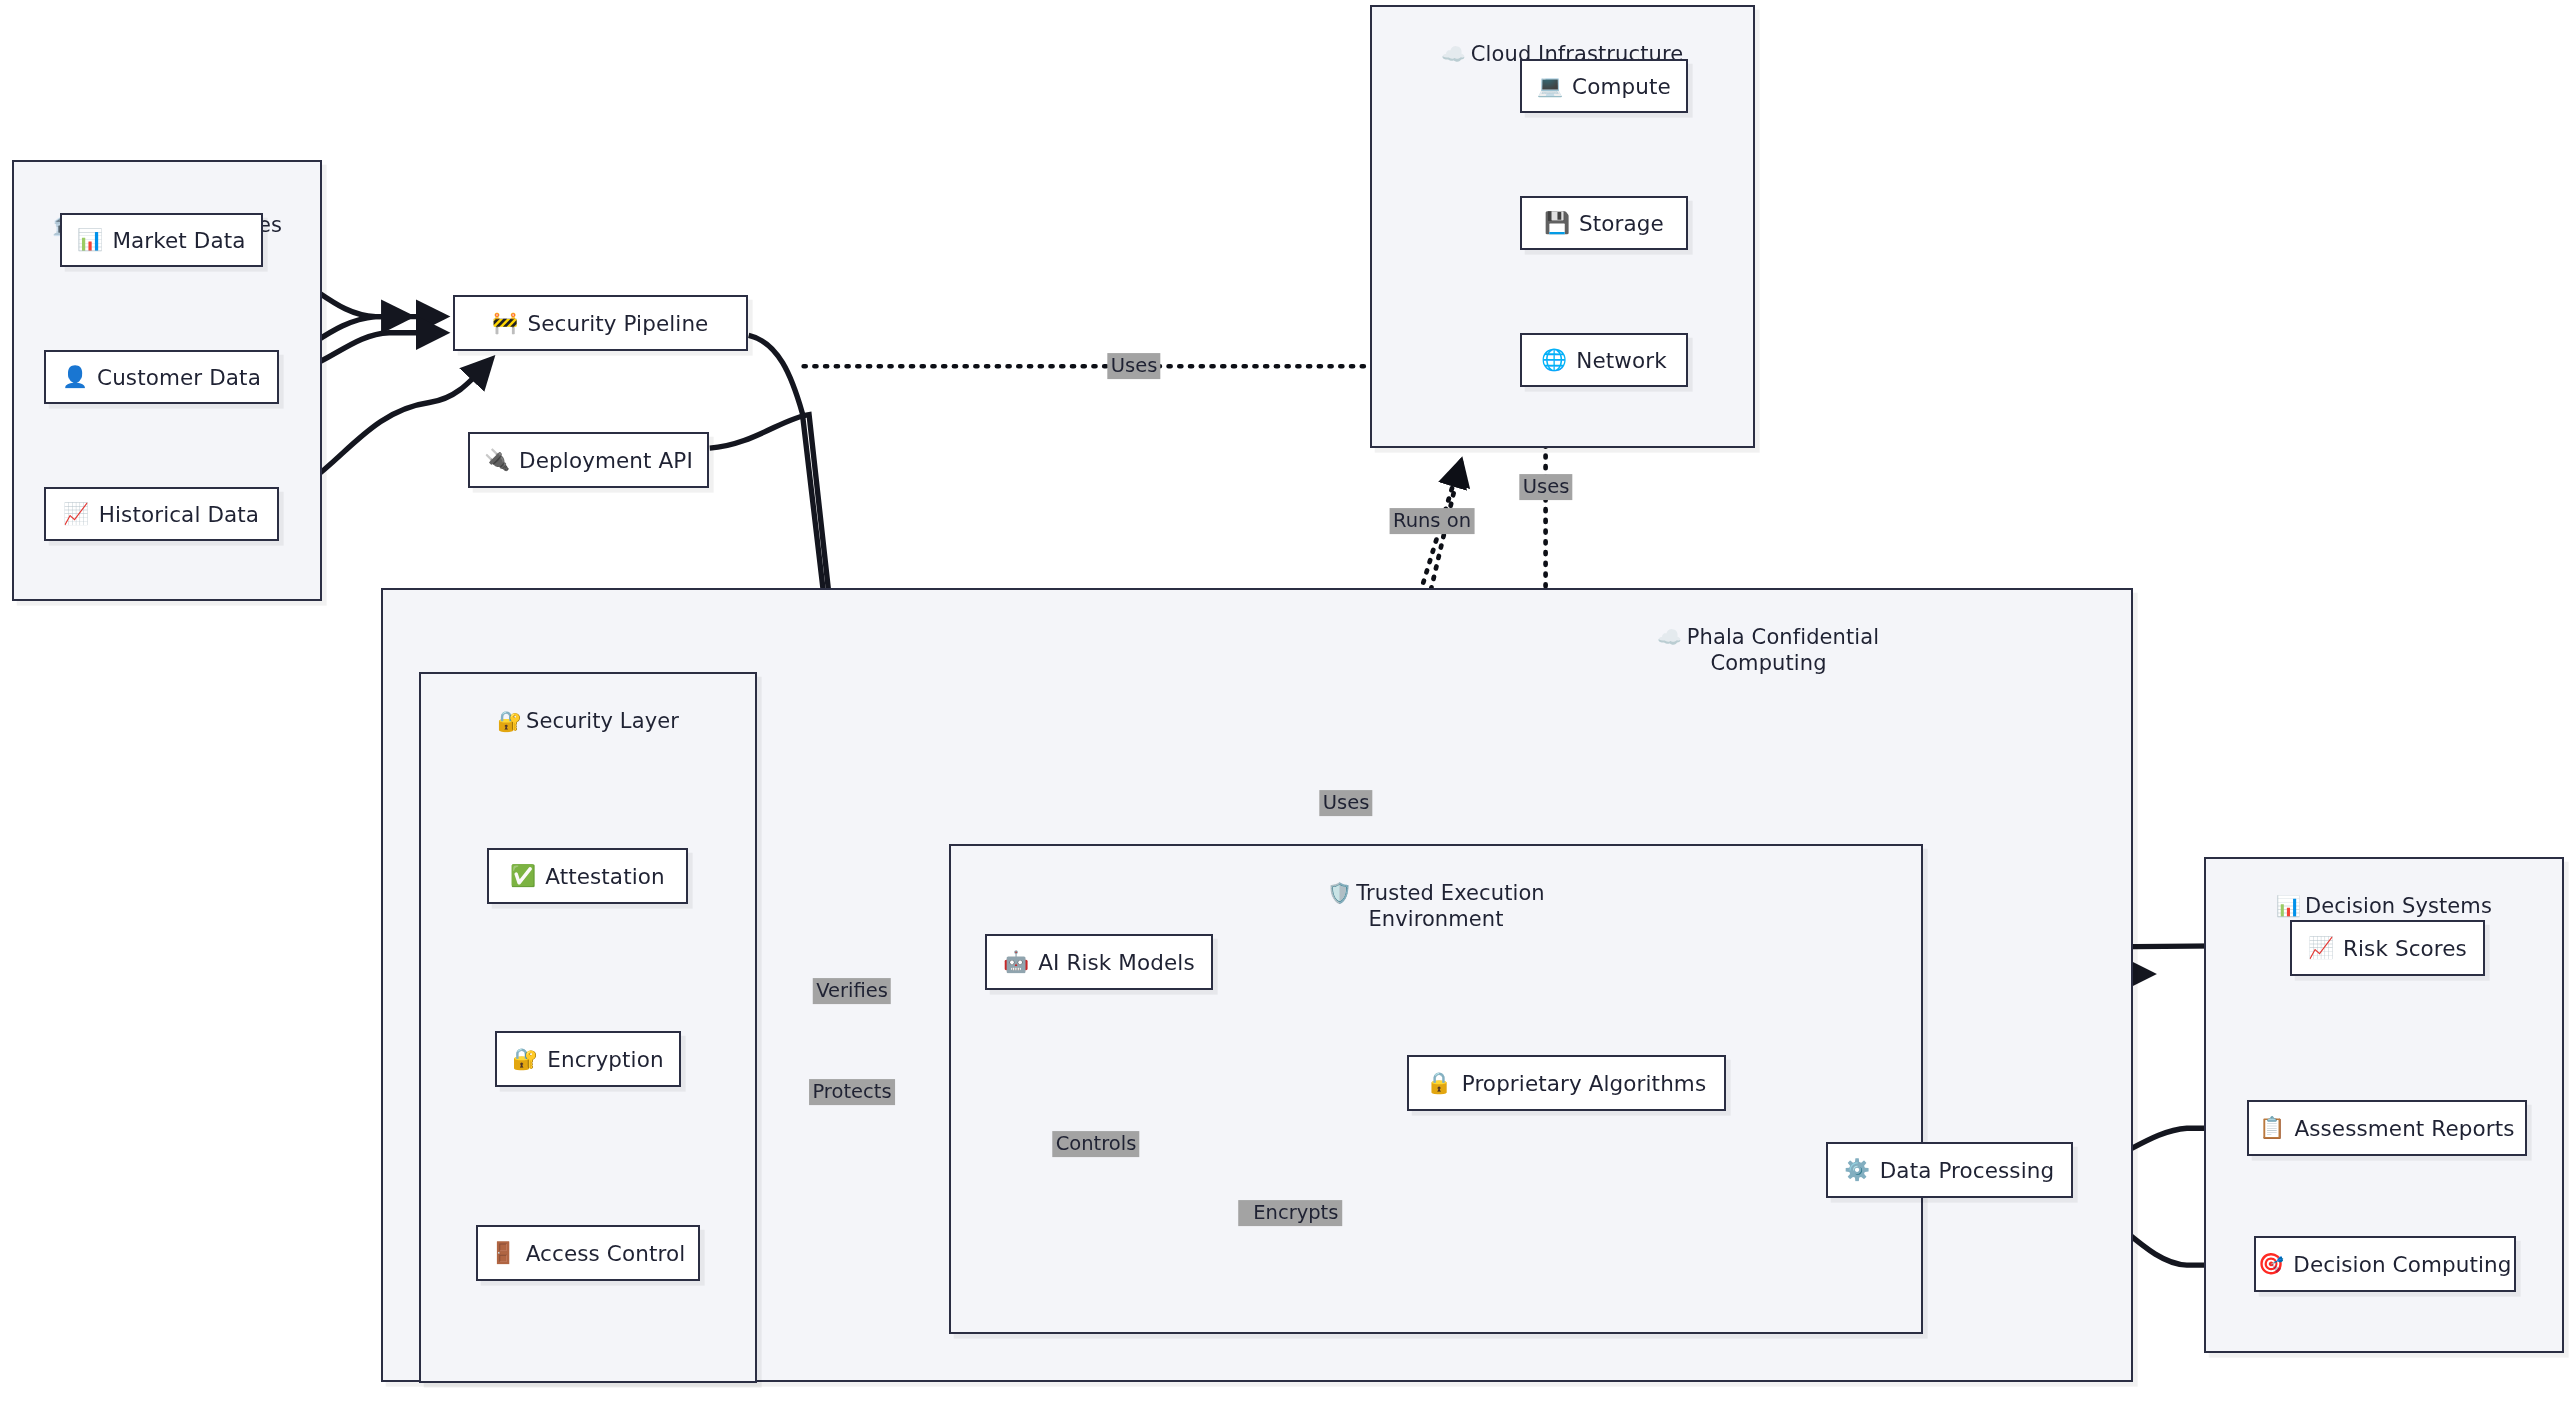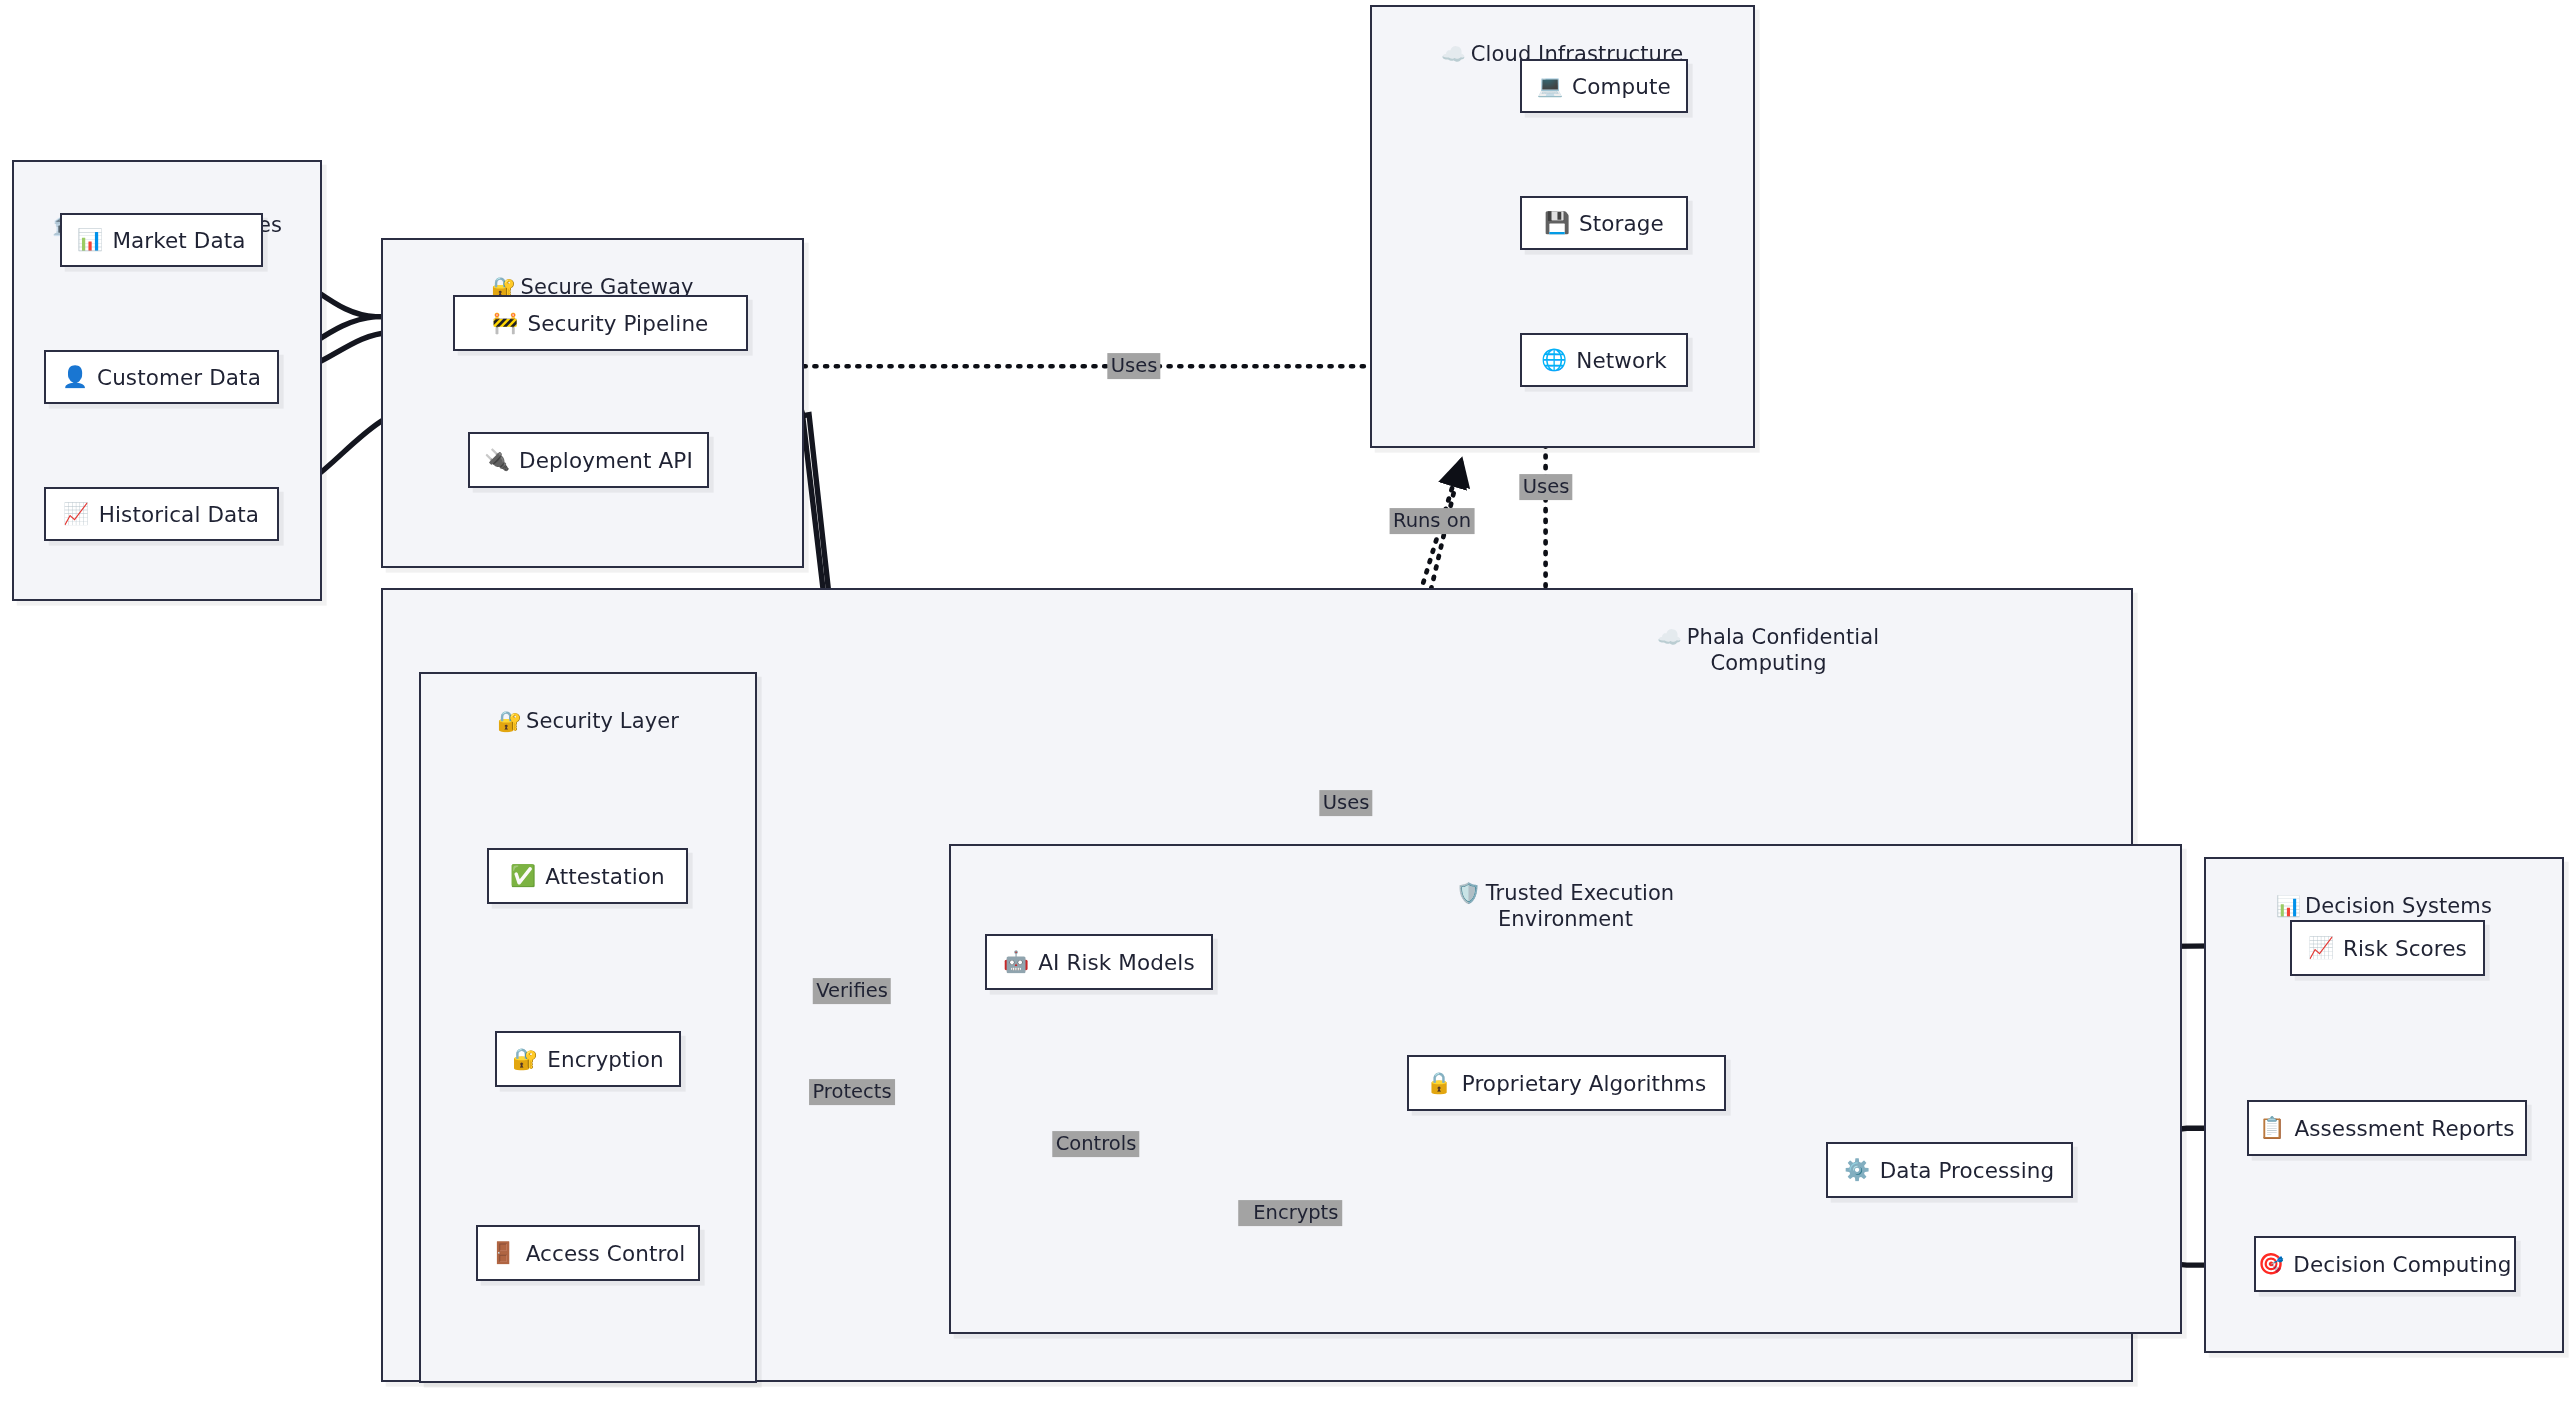--- a/index.html
+++ b/index.html
@@ -104,46 +104,41 @@
       <path d="M1016,1660 L1130,1808 L1900,1808 L2600,1808 C2660,1808 2680,1762 2706,1752"></path>
     </g>
   </svg>
 
   <div class="cluster" id="c-bank" style="left: 12px; top: 160px; width: 310px; height: 441px;">
     <div class="cluster-title" style="top: 25px;">
       <span class="em">🏦</span><span>Bank Data Sources</span>
     </div>
   </div>
 
-  <div class="cluster" id="c-gateway" style="left: 381px; top: 238px; width: 423px; height: 330px;">
-    <div class="cluster-title" style="top: 9.4px;">
-      <span class="em">🔐</span><span>Secure Gateway</span>
-    </div>
-  </div>
 
   <div class="cluster" id="c-cloud" style="left: 1370px; top: 5.4px; width: 385px; height: 443px; padding-left: 32px;">
     <div class="cluster-title" style="top: 9.4px;">
       <span class="em">☁️</span><span>Cloud Infrastructure</span>
     </div>
   </div>
 
   <div class="cluster" id="c-phala" style="left: 381px; top: 588px; width: 1752px; height: 794px;">
     <div class="cluster-title" style="left: auto; right: 0px; width: 725px; top: 9.4px;">
       <span class="em">☁️</span><span>Phala Confidential
 Computing</span>
     </div>
   </div>
 
   <div class="cluster" id="c-security" style="left: 419px; top: 624px; width: 338px; height: 711px; margin-top: 48px;">
     <div class="cluster-title" style="top: 9.4px;">
       <span class="em">🔐</span><span>Security Layer</span>
     </div>
   </div>
 
-  <div class="cluster" id="c-tee" style="left: 949px; top: 844px; width: 1233px; height: 490px;">
+  <div class="cluster" id="c-tee" style="left: 949px; top: 844px; width: 974px; height: 490px;">
     <div class="cluster-title" style="top: 9.4px;">
       <span class="em">🛡️</span><span>Trusted Execution
 Environment</span>
     </div>
   </div>
 
   <div class="cluster" id="c-decision" style="left: 2204px; top: 857px; width: 360px; height: 496px;">
     <div class="cluster-title" style="top: 9.4px;">
       <span class="em">📊</span><span>Decision Systems</span>
     </div>

